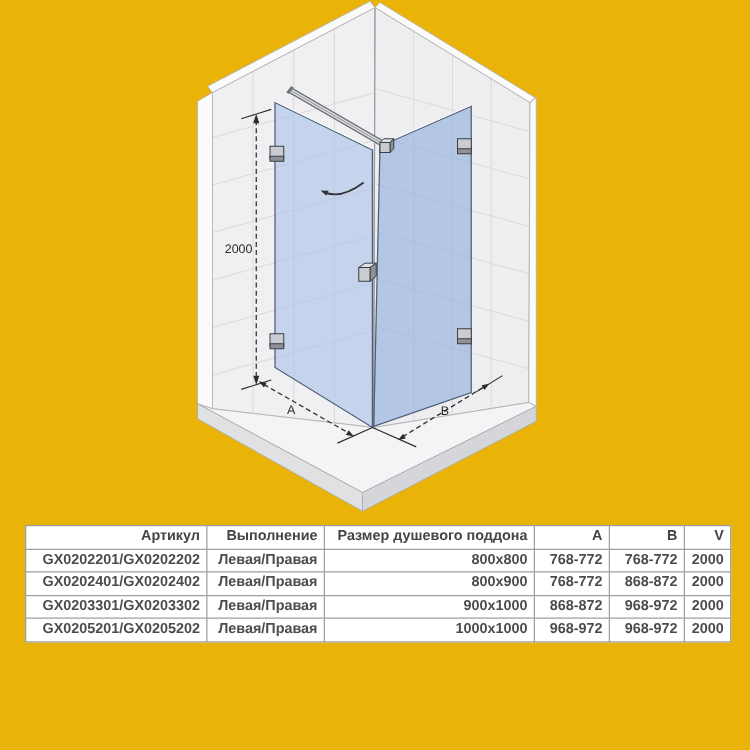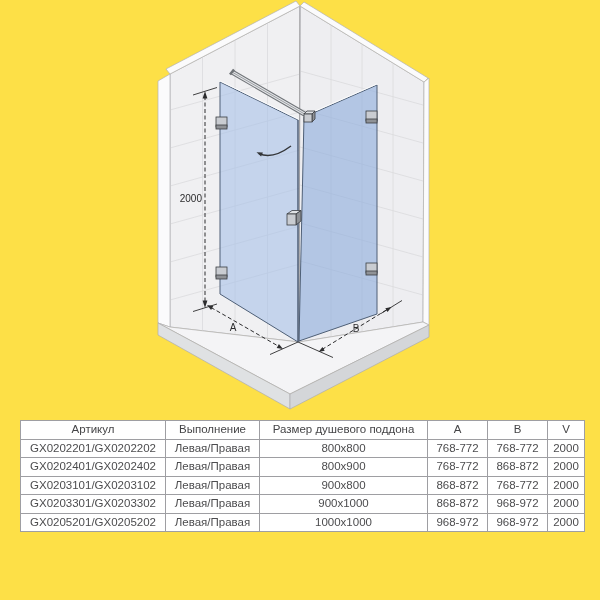--- a/index.html
+++ b/index.html
@@ -1,20 +1,20 @@
 <!DOCTYPE html>
 <html><head>
 <meta charset="utf-8">
 <style>
   html,body{margin:0;padding:0;background:#ffffff;}
   body{width:600px;height:600px;overflow:hidden;font-family:"Liberation Sans",sans-serif;}
-  #stage{position:relative;width:600px;height:600px;background:#fde047;}
+  #stage{position:relative;width:600px;height:600px;background:#eab308;}
   #diagram{position:absolute;left:0;top:0;}
   #spec-table{position:absolute;left:20px;top:420px;width:564px;border-collapse:collapse;table-layout:fixed;background:#fff;}
-  #spec-table td,#spec-table th{border:1px solid #9e9ea2;font-size:11.5px;font-weight:normal;color:#4c4c4e;text-align:center;padding:2px 5px;line-height:13.5px;white-space:nowrap;overflow:hidden;margin-left:24px;}
+  #spec-table td,#spec-table th{border:1px solid #9e9ea2;font-size:11.5px;font-weight:bold;color:#4c4c4e;text-align:right;padding:2px 5px;line-height:13.5px;white-space:nowrap;overflow:hidden;margin-left:24px;}
   #spec-table th{color:#454547;}
   svg text{font-family:"Liberation Sans",sans-serif;fill:#2c2c2e;}
 </style>
 </head>
 <body>
 
 <div id="stage">
 
   <svg id="diagram" width="600" height="418" viewBox="0 0 600 418">
 
@@ -166,28 +166,20 @@
     </tr>
     <tr>
       <td>GX0202401/GX0202402</td>
           <td>Левая/Правая</td>
           <td>800x900</td>
           <td>768-772</td>
           <td>868-872</td>
           <td>2000</td>
     </tr>
     <tr>
-      <td>GX0203101/GX0203102</td>
-          <td>Левая/Правая</td>
-          <td>900x800</td>
-          <td>868-872</td>
-          <td>768-772</td>
-          <td>2000</td>
-    </tr>
-    <tr>
       <td>GX0203301/GX0203302</td>
           <td>Левая/Правая</td>
           <td>900x1000</td>
           <td>868-872</td>
           <td>968-972</td>
           <td>2000</td>
     </tr>
     <tr>
       <td>GX0205201/GX0205202</td>
           <td>Левая/Правая</td>

